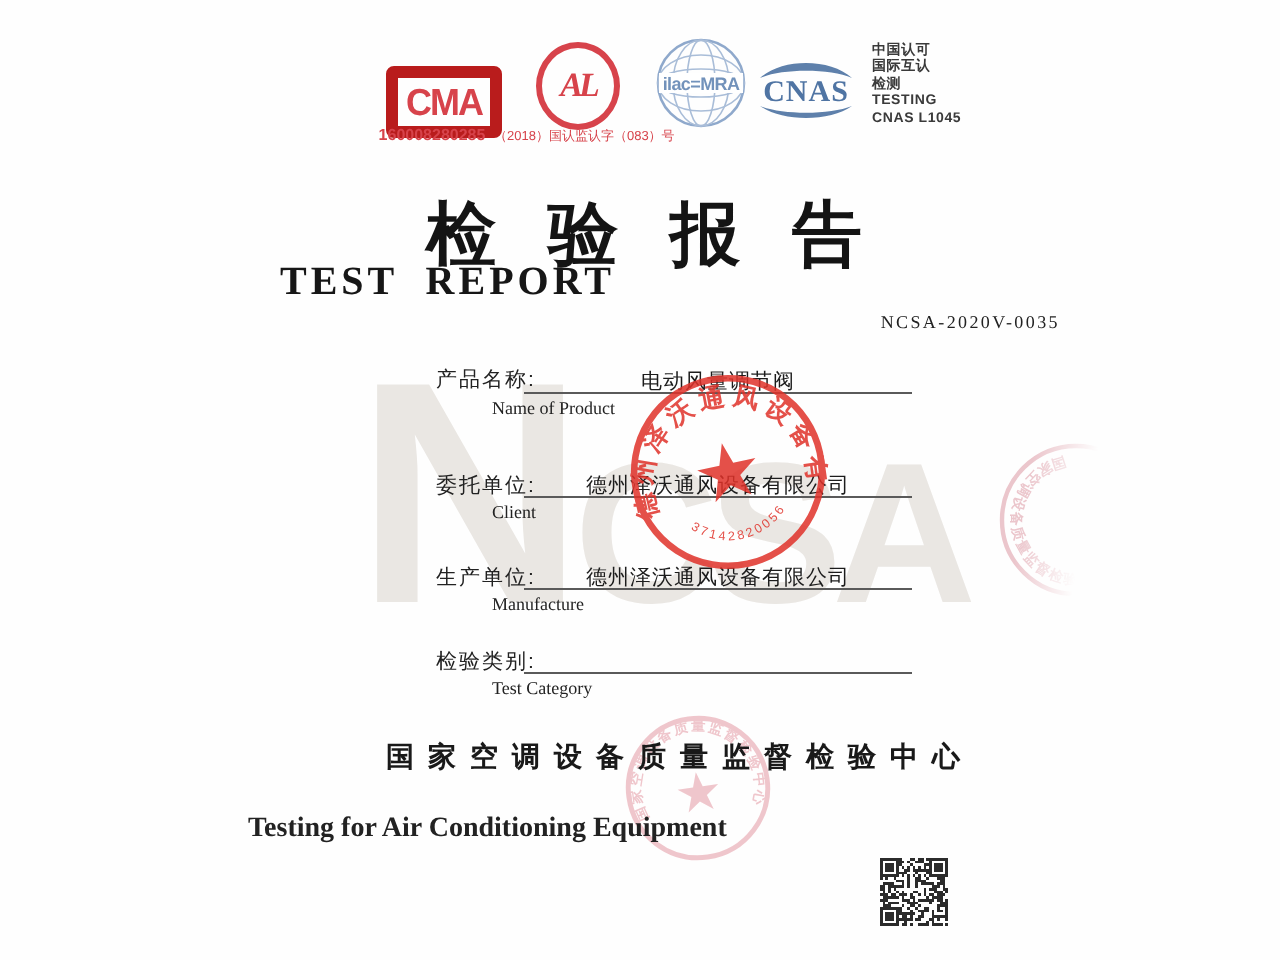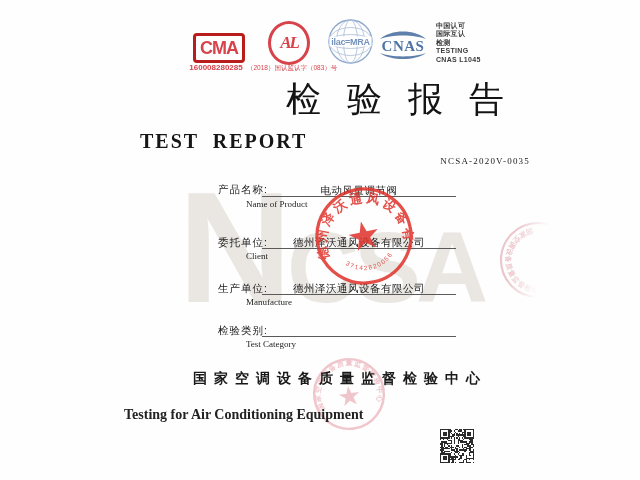--- a/index.html
+++ b/index.html
@@ -8,38 +8,38 @@
   .page { position:absolute; left:0; top:0; width:640px; height:480px; background:#fefefe; color:#1d1d1d; }
 
   
   .watermark { position:absolute; left:178px; top:168px; z-index:1; color:#eae7e3;
                font-weight:bold; letter-spacing:-5px; white-space:nowrap; user-select:none; }
   .watermark .wm-big { font-size:158px; line-height:1; }
   .watermark .wm-rest { font-size:100px; line-height:1; }
 
   
   .cma-box { position:absolute; left:193px; top:33px; width:46px; height:24px; z-index:3;
-             border:3px solid #b91c1c; border-radius:4px; display:flex; align-items:center; justify-content:center; }
+             border:6px solid #b91c1c; border-radius:4px; display:flex; align-items:center; justify-content:center; }
   .cma-letters { color:#d7434b; font-weight:bold; font-size:18px; letter-spacing:-1px; transform:scaleY(1.05); }
   .cma-number { position:absolute; left:183px; top:63px; width:66px; text-align:center; z-index:3;
                 font-size:8px; font-weight:bold; color:#d7434b; }
   .cal-circle { position:absolute; left:268px; top:21px; width:36px; height:38px; z-index:3;
                 border:3.5px solid #d7434b; border-radius:50%; display:flex; align-items:center; justify-content:center; }
   .cal-letters { color:#d7434b; font-weight:bold; font-style:italic; font-size:17px; letter-spacing:-2px;
                  font-family:"Liberation Serif", serif; }
   .cal-note { position:absolute; left:247px; top:64px; width:88px; text-align:center; z-index:3;
               font-size:6.5px; color:#d7434b; white-space:nowrap; }
   .ilac-svg { position:absolute; left:328px; top:19px; width:45px; height:45px; z-index:3; }
   .cnas-svg { position:absolute; left:377px; top:28px; width:52px; height:33px; z-index:3; }
   .accred { position:absolute; left:436px; top:22px; z-index:3; font-size:7px; font-weight:bold;
             color:#3a3a3a; line-height:8.4px; letter-spacing:.3px; }
 
   
-  .title-zh { position:absolute; left:140px; top:76px; width:390px; z-index:3; text-align:right;
-              font-size:35px; font-weight:normal; color:#141414; letter-spacing:26px; margin-right:-26px; white-space:nowrap; }
+  .title-zh { position:absolute; left:140px; top:94px; width:390px; z-index:3; text-align:center;
+              font-size:35px; font-weight:bold; color:#141414; letter-spacing:26px; margin-right:-26px; white-space:nowrap; }
   .title-en { position:absolute; left:140px; top:130px; width:390px; z-index:3; 
               font-family:"Liberation Serif", serif; font-size:20px; font-weight:bold; letter-spacing:2px; word-spacing:7px; color:#161616; }
   .report-no { position:absolute; left:140px; top:156px; width:390px; z-index:3; text-align:right;
                font-family:"Liberation Serif", serif; font-size:9px; letter-spacing:1.2px; color:#222; }
 
   
   .f-label-zh { position:absolute; left:218px; z-index:2; font-size:10.5px; letter-spacing:1px; color:#222; }
   .f-label-en { position:absolute; left:218px; z-index:2; font-family:"Liberation Serif", serif; font-size:9px; color:#222;margin-left:28px; }
   .f-line  { position:absolute; left:262px; width:194px; z-index:2; border-bottom:1px solid #5a5a5a; }
   .f-value { position:absolute; left:262px; width:194px; z-index:2; text-align:center; font-size:10.5px; color:#1c1c1c; letter-spacing:.5px; }

